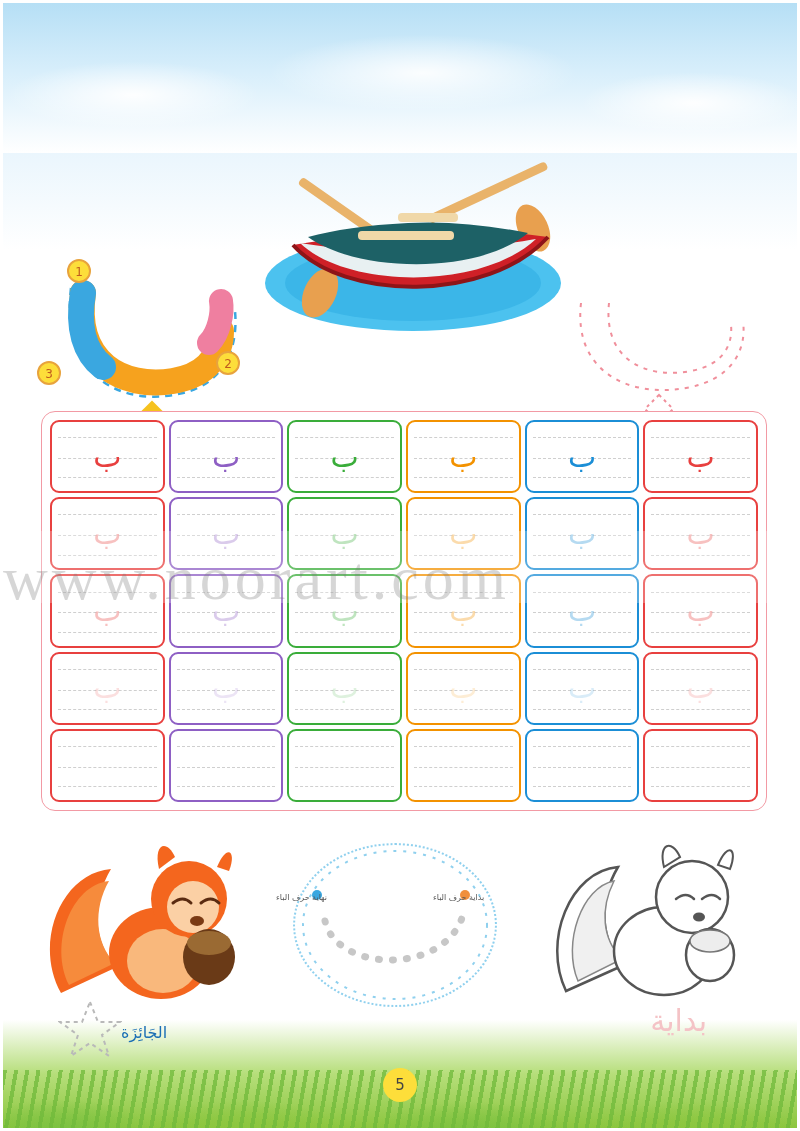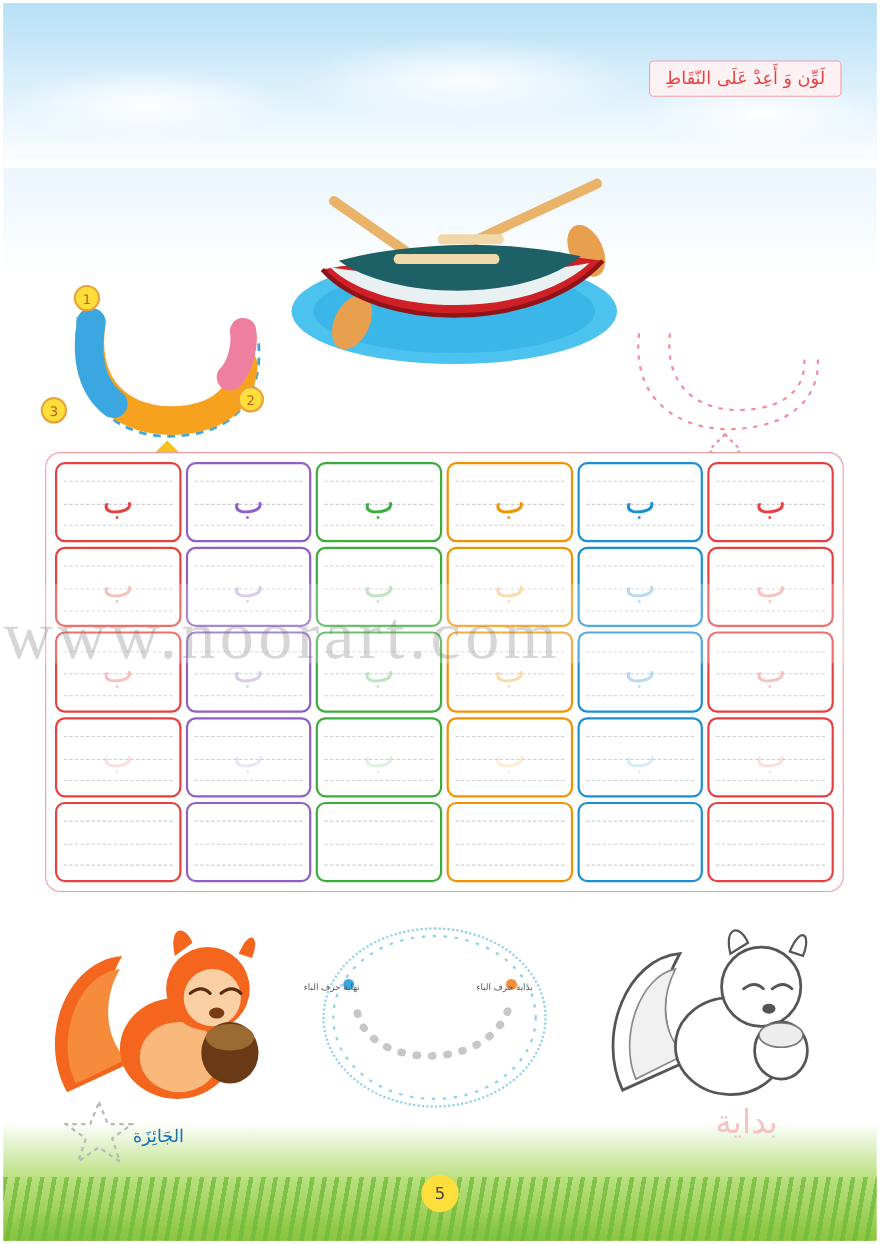--- a/index.html
+++ b/index.html
@@ -142,21 +142,20 @@
     background:rgba(255,255,255,.25);pointer-events:none;
   }
 </style>
 </head>
 <body>
 
 <div class="page">
   <div class="sky"></div>
   <div class="grass"></div>
 
-  <div class="instruction">لَوِّن وَ أَعِدْ عَلَى النّقَاطِ</div>
 
   <div class="top-area">
 
     <div class="big-letter-wrap">
       <svg width="260" height="250" viewBox="0 0 260 250">
 
         <path d="M48 95 C38 185 100 215 160 200 C205 189 215 150 212 118" fill="none" stroke="#3aa7e0" stroke-width="2.5" stroke-dasharray="7 6"></path>
 
         <path d="M58 92 C44 170 96 198 152 188 C196 180 203 150 200 120
                  L200 150 C200 175 176 196 140 200 C84 207 42 178 52 96 Z" fill="#f6a21e" opacity="0"></path>

